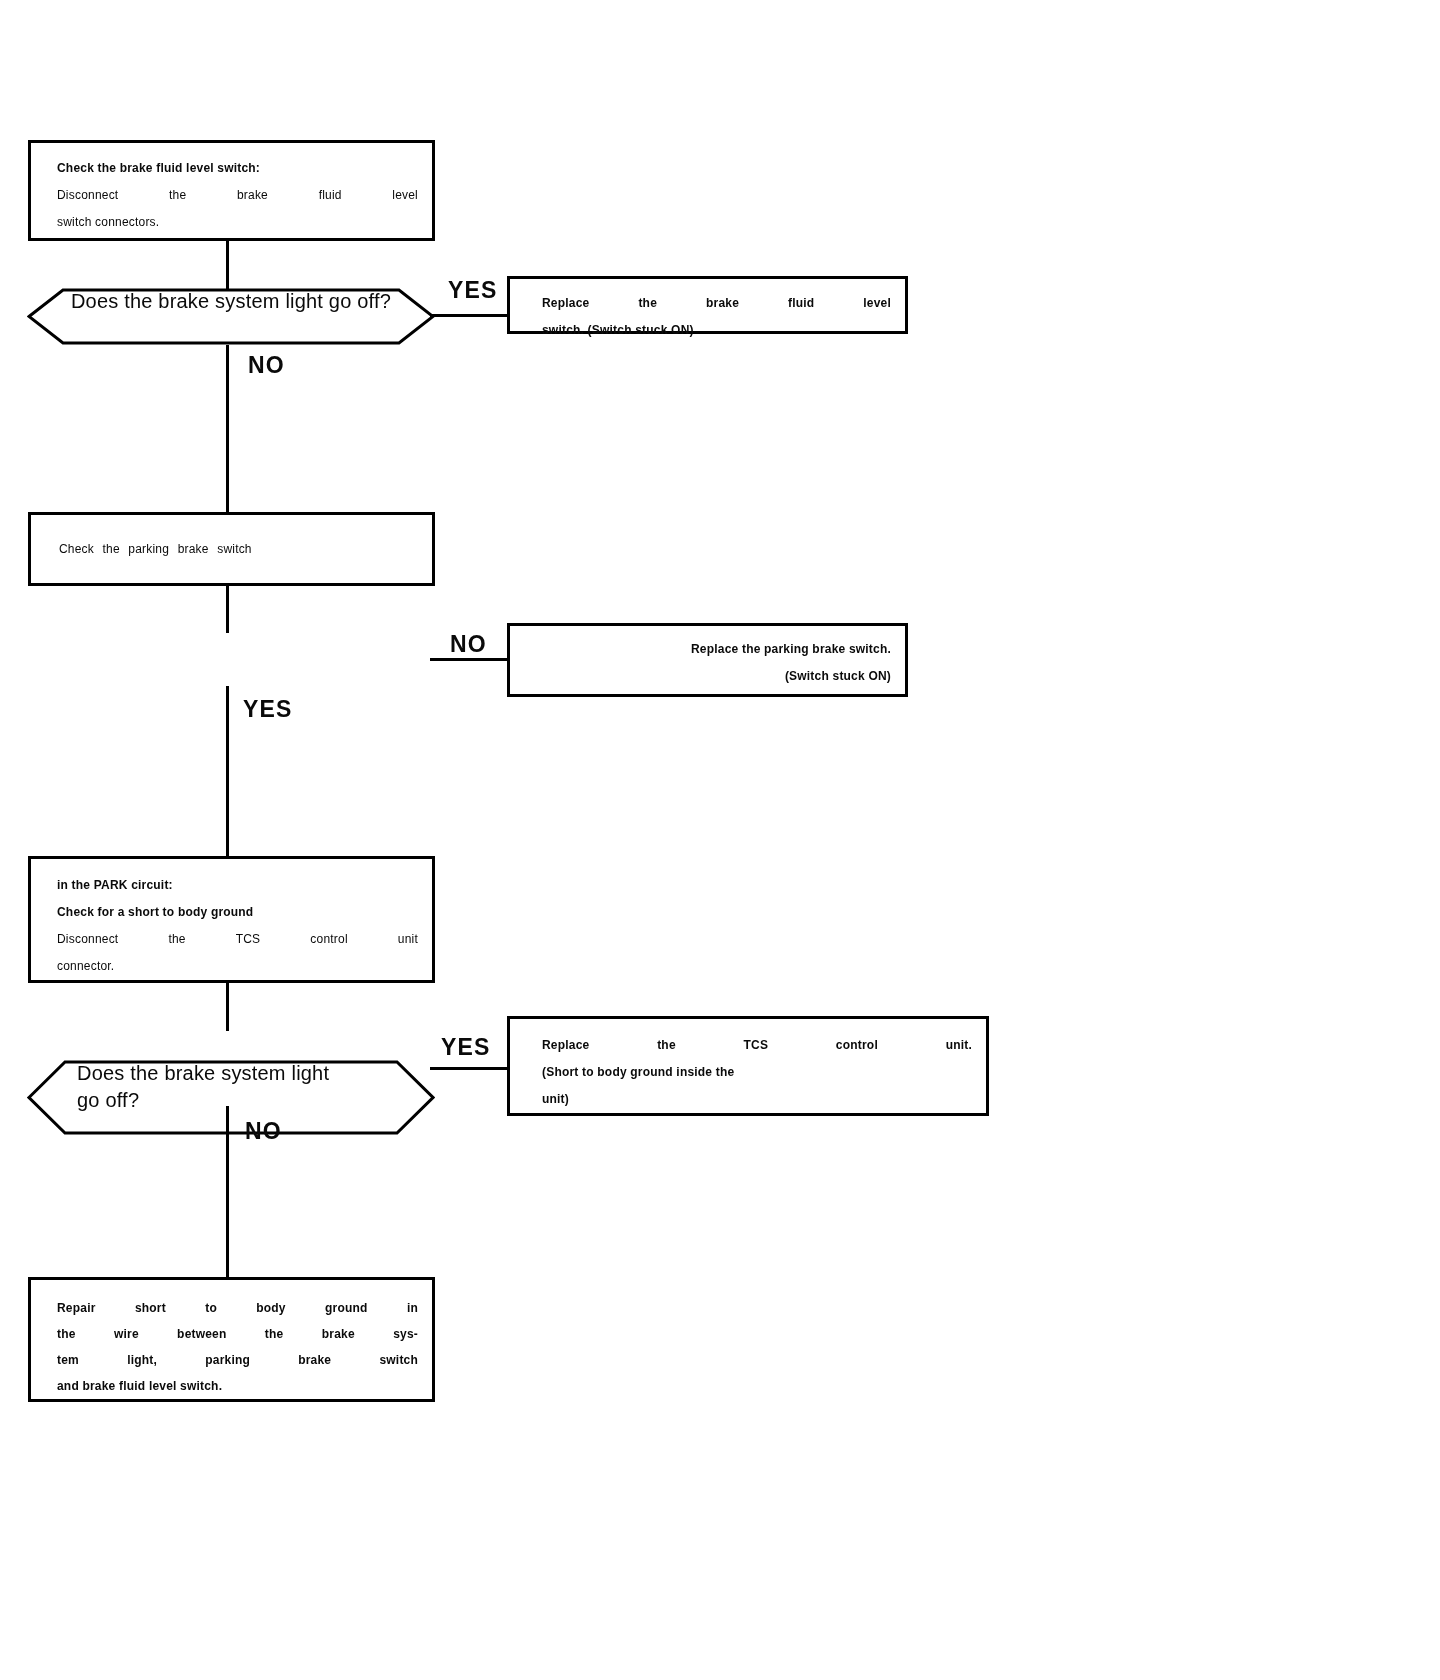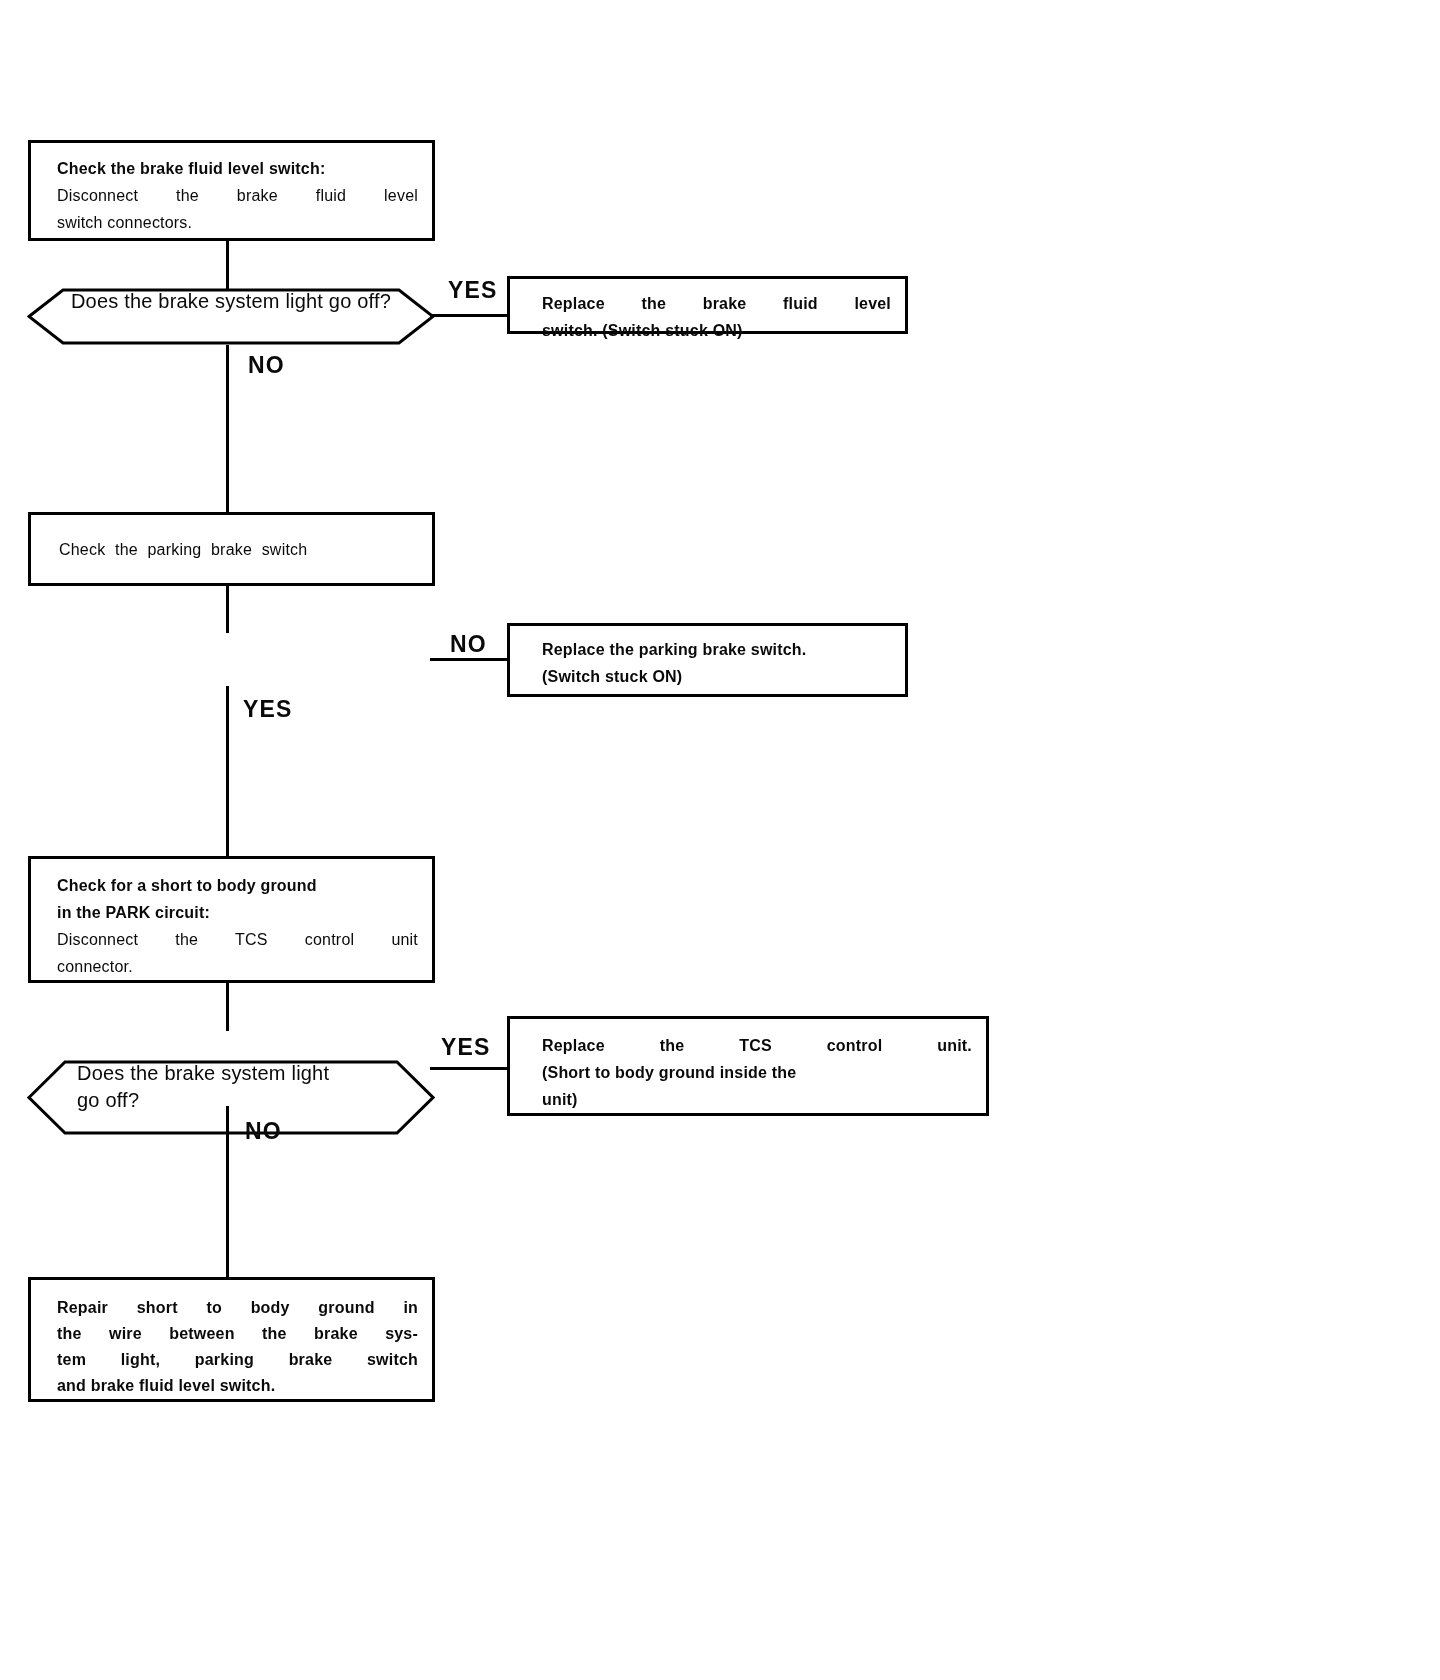--- a/index.html
+++ b/index.html
@@ -2,21 +2,21 @@
 <html><head>
 <meta charset="utf-8">
 <style>
   html,body { margin:0; padding:0; background:#ffffff; }
   .canvas {
     position:relative; width:1440px; height:1680px; background:#ffffff;
     font-family:"Liberation Sans", sans-serif; color:#0a0a0a;
   }
   .node {
     position:absolute; border:3px solid #000; background:#fff;
-    box-sizing:border-box; font-size:16px; line-height:27px; letter-spacing:0.2px;
+    box-sizing:border-box; font-size:12px; line-height:27px; letter-spacing:0.2px;
   }
   .ln { white-space:nowrap; }
   .b  { font-weight:bold; }
   .stretch { text-align:justify; text-align-last:justify; }
   .ws { word-spacing:5px; }
   .vcenter { display:flex; flex-direction:column; justify-content:center; }
   .hex { position:absolute; box-sizing:border-box; }
   .hex svg { position:absolute; left:0; top:0; }
   .hex .hex-text {
     position:absolute; left:0; top:0; right:0; bottom:0;
@@ -65,31 +65,31 @@
   <div class="node vcenter" style="left:28px; top:512px; width:407px; height:74px; padding:0 20px 0 28px;">
     <div class="ln ws">Check the parking brake switch</div>
   </div>
 
   <div class="vline" style="left:226px; top:586px; height:47px;"></div>
 
 
   <div class="lbl" style="left:450px; top:631px;">NO</div>
   <div class="hline" style="left:430px; top:658px; width:79px;"></div>
 
-  <div class="node" style="left:507px; top:623px; width:401px; height:74px; padding:10px 14px 0 32px;">
+  <div class="node" style="left:507px; top:623px; width:401px; height:74px; padding:10px 14px 0 32px;text-align:right;">
     <div class="ln b">Replace the parking brake switch.</div>
     <div class="ln b">(Switch stuck ON)</div>
   </div>
 
   <div class="lbl" style="left:243px; top:696px;">YES</div>
   <div class="vline" style="left:226px; top:686px; height:171px;"></div>
 
   <div class="node" style="left:28px; top:856px; width:407px; height:127px; padding:13px 14px 0 26px;">
+    <div class="ln b">in the PARK circuit:</div>
     <div class="ln b">Check for a short to body ground</div>
-    <div class="ln b">in the PARK circuit:</div>
     <div class="ln stretch">Disconnect the TCS control unit</div>
     <div class="ln">connector.</div>
   </div>
 
   <div class="vline" style="left:226px; top:983px; height:48px;"></div>
 
   <div class="hex left" style="left:27px; top:1060px; width:408px; height:92px;">
     <svg width="408" height="75" viewBox="0 0 408 75">
       <polygon points="2,37.5 38,2 370,2 406,37.5 370,73 38,73" fill="#ffffff" stroke="#000000" stroke-width="3"></polygon>
     </svg>

